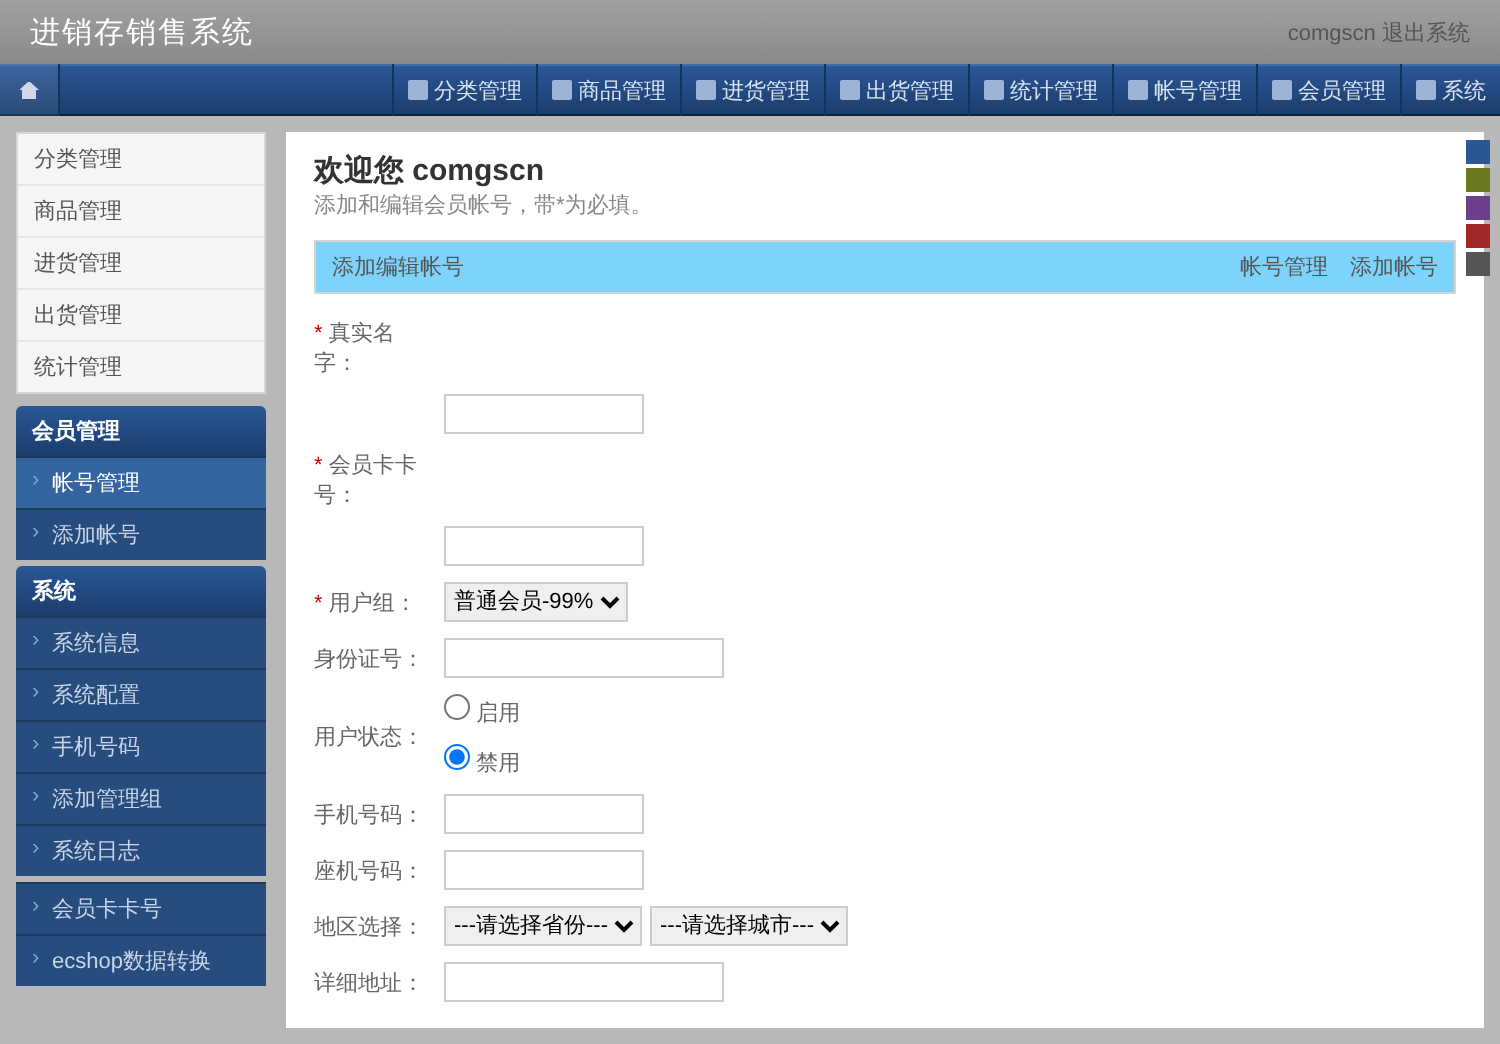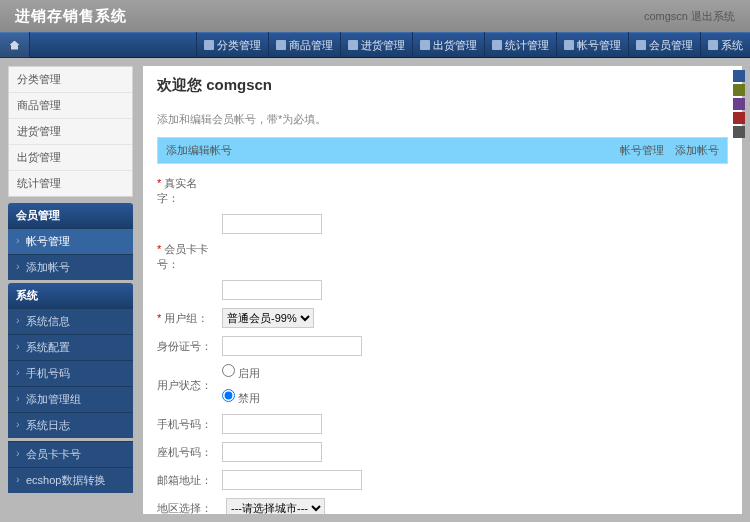--- a/index.html
+++ b/index.html
@@ -1,39 +1,39 @@
 <!DOCTYPE html>
 <html><head>
 <meta charset="utf-8">
 <style>
 * { margin: 0; padding: 0; box-sizing: border-box; }
 body { font-family: Arial, "Microsoft YaHei", sans-serif; font-size: 12px; background: #b8b8b8; width: 750px; height: 522px; overflow: hidden; }
 .header { background: linear-gradient(#a0a0a0, #8a8a8a); height: 32px; display: flex; align-items: center; justify-content: space-between; padding: 0 15px; }
-.logo { color: #fff; font-size: 15px; font-weight: bold; letter-spacing: 1px; }
+.logo { color: #fff; font-size: 15px; font-weight: normal; letter-spacing: 1px; }
 .user-links { color: #555; font-size: 11px; }
 .user-links span { cursor: pointer; }
 .topnav { background: linear-gradient(#2b5797, #1a3d6b); height: 26px; display: flex; align-items: center; border-top: 1px solid #3d6ca8; border-bottom: 1px solid #0d1f3a; }
 .home-btn { width: 30px; height: 26px; display: flex; align-items: center; justify-content: center; background: rgba(255,255,255,0.08); border-right: 1px solid #15325a; }
 .home-icon { width: 10px; height: 9px; background: #d0d8e8; clip-path: polygon(50% 0, 100% 50%, 85% 50%, 85% 100%, 15% 100%, 15% 50%, 0 50%); }
 .nav-spacer { flex: 1; }
 .nav-items { display: flex; }
 .nav-item { padding: 0 7px; height: 26px; display: flex; align-items: center; color: #d8e2f0; font-size: 11px; border-left: 1px solid #15325a; cursor: pointer; gap: 3px; }
 .nav-icon { width: 10px; height: 10px; background: #9bb3d6; border-radius: 1px; }
 .main { display: flex; padding: 8px; gap: 10px; height: calc(522px - 58px); }
 .sidebar { width: 125px; display: flex; flex-direction: column; gap: 3px; }
 .side-group { background: #f5f5f5; border: 1px solid #d5d5d5; }
 .side-item { padding: 5px 8px; font-size: 11px; color: #555; border-bottom: 1px solid #e5e5e5; cursor: pointer; }
 .side-item:last-child { border-bottom: none; }
 .side-header { background: linear-gradient(#2b5797, #1a3d6b); color: #fff; padding: 5px 8px; font-size: 11px; font-weight: bold; border-radius: 3px 3px 0 0; }
 .sub-list { background: #264d7e; }
 .sub-item { padding: 5px 8px 5px 18px; font-size: 11px; color: #c8d4e8; border-top: 1px solid #1a3a5e; cursor: pointer; position: relative; }
 .sub-item.active { background: #3565a0; color: #fff; }
 .sub-item::before { content: "›"; position: absolute; left: 8px; color: #8aa6cc; }
 .content { flex: 1; background: #fff; padding: 10px 14px; overflow-y: auto; }
-.welcome { font-size: 15px; font-weight: bold; color: #333; margin-bottom: 17px; }
+.welcome { font-size: 15px; font-weight: bold; color: #333; margin-bottom: 0; }
 .hint { font-size: 11px; color: #888; margin-bottom: 10px; }
 .panel-head { background: #7dd3fc; border: 1px solid #d5d5d5; padding: 5px 8px; display: flex; justify-content: space-between; font-size: 11px; color: #555; margin-bottom: 12px; }
 .panel-head-right span { margin-left: 8px; cursor: pointer; }
 .form-row { display: flex; align-items: center; margin-bottom: 8px; font-size: 11px; color: #666; }
 .form-label { width: 65px; text-align: left; padding-right: 6px; }
 .req { color: #c00; }
 .form-input { border: 1px solid #ccc; height: 20px; padding: 0 4px; font-size: 11px; width: 100px; }
 .form-input.wide { width: 140px; }
 .form-select { border: 1px solid #ccc; height: 20px; font-size: 11px; }
 .radio-group { display: flex; gap: 8px; align-items: center; flex-direction: column; }
@@ -147,25 +147,22 @@
     </div>
     <div class="form-row">
         <div class="form-label">手机号码：</div>
         <input class="form-input" style="">
       </div>
     <div class="form-row">
         <div class="form-label">座机号码：</div>
         <input class="form-input" style="">
       </div>
     <div class="form-row">
-        <div class="form-label">邮箱地址：</div>
-        <input class="form-input wide" style="">
-      </div>
-    <div class="form-row">
         <div class="form-label">地区选择：</div>
+      <select class="form-select"><option>---请选择省份---</option></select>
       <select class="form-select" style="margin-left:4px"><option>---请选择城市---</option></select>
     </div>
     <div class="form-row">
         <div class="form-label">详细地址：</div>
         <input class="form-input wide" style="">
       </div>
 
   </div>
 </div>
 

